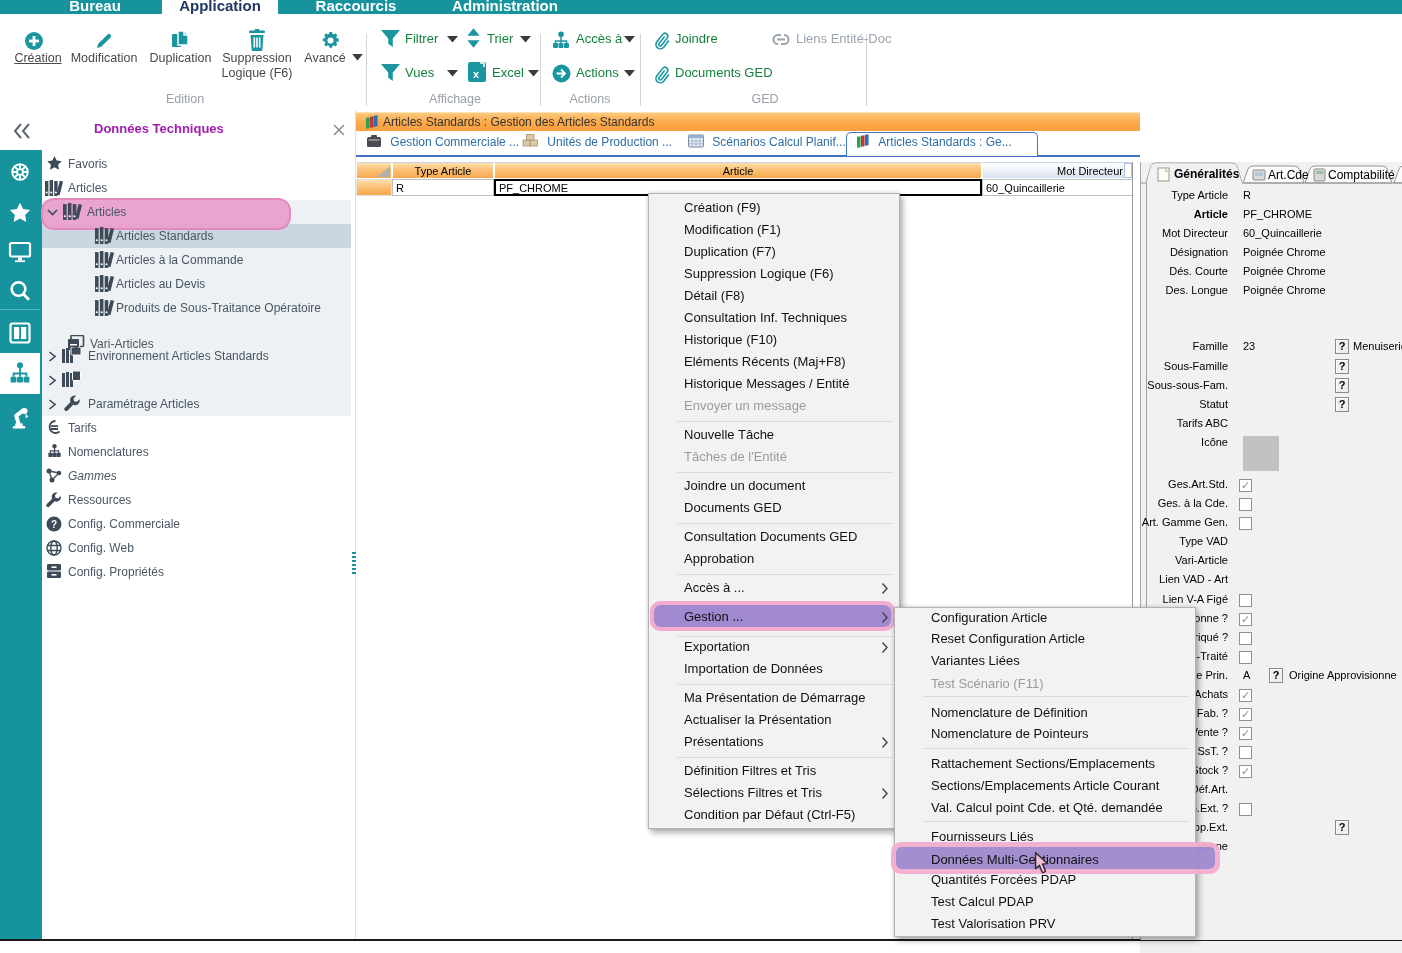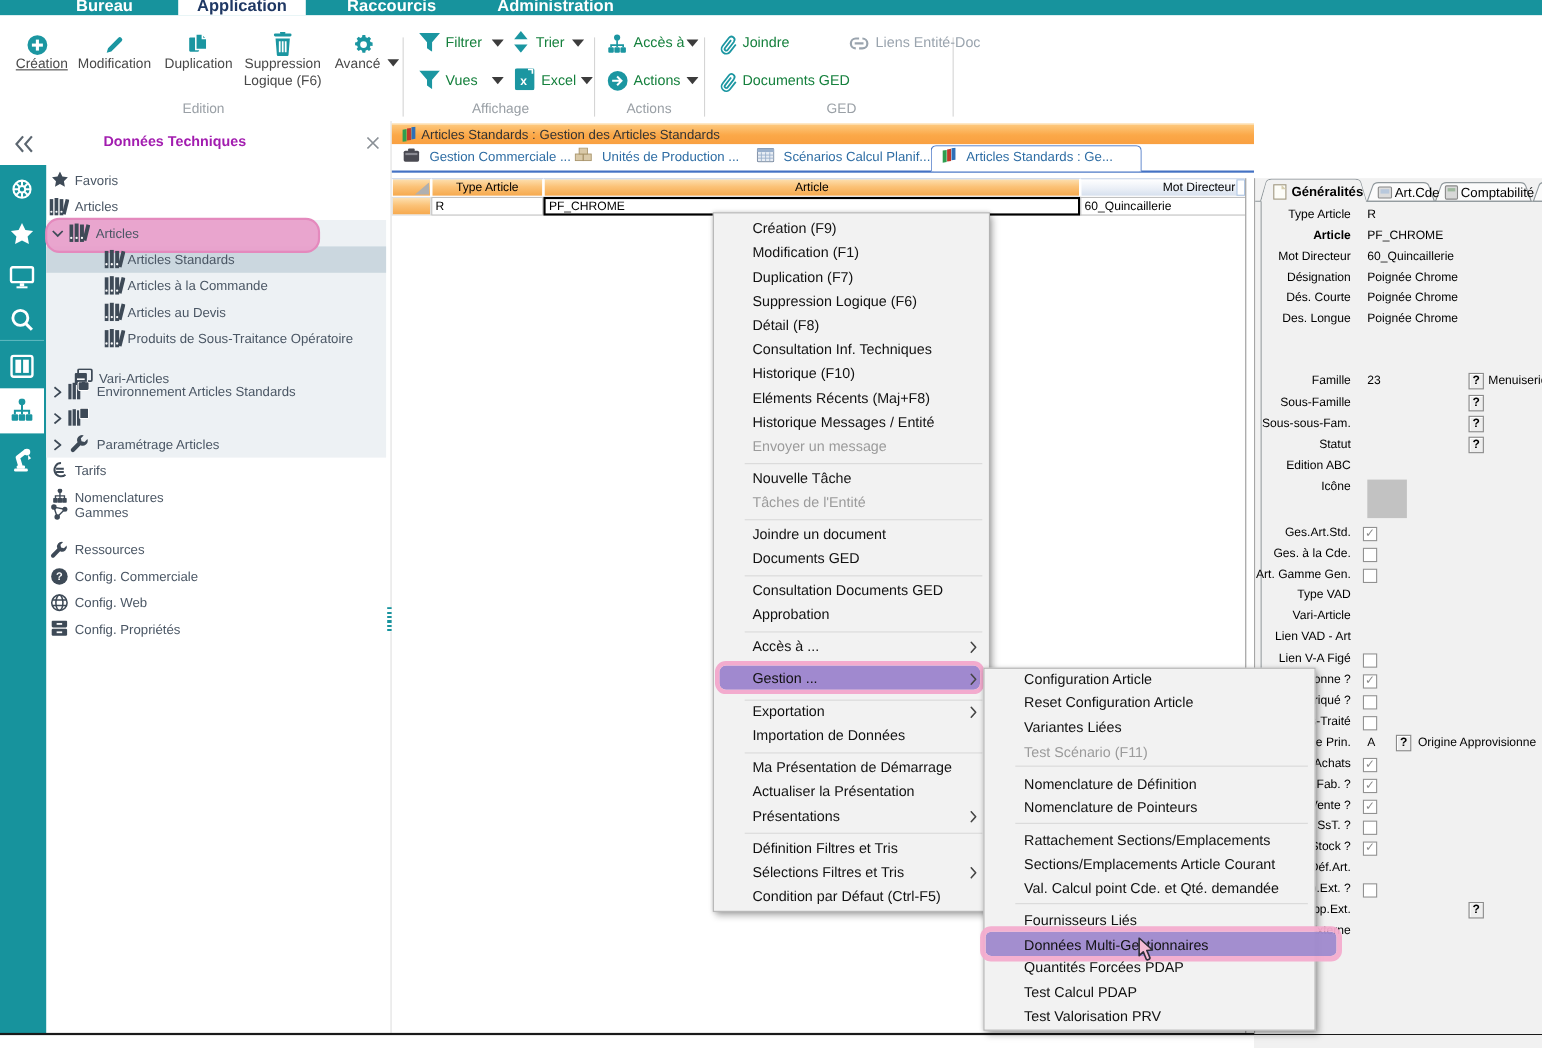--- a/index.html
+++ b/index.html
@@ -408,21 +408,21 @@
       <div class="trow" style="top:330px;">
           <svg class="tico" style="left:6px;top:4px;" width="17" height="15" viewBox="0 0 20 18">
             <circle cx="10" cy="2.6" r="2.6" fill="#3e4a57"></circle>
             <rect x="2.6" y="10.6" width="5" height="5" rx="0.8" fill="#3e4a57"></rect>
             <rect x="12.4" y="10.6" width="5" height="5" rx="0.8" fill="#3e4a57"></rect>
             <rect x="7.5" y="10.6" width="5" height="5" rx="0.8" fill="#3e4a57"></rect>
             <path d="M10 4.5 v3.2 M5.1 10.6 V8.2 h9.8 v2.4 M10 7.7 v2.9" stroke="#3e4a57" stroke-width="1.5" fill="none"></path>
           </svg>
           <span style="position:absolute;left:28px;">Nomenclatures</span>
         </div>
-      <div class="trow" style="top:344px;">
+      <div class="trow" style="top:354px;font-style:italic;">
           <svg class="tico" style="left:6px;top:4px;" width="16" height="15" viewBox="0 0 16 15">
             <g fill="#3e4a57">
               <circle cx="3" cy="3" r="2.5"></circle>
               <circle cx="13" cy="5" r="2.3"></circle>
               <circle cx="6" cy="12" r="2.5"></circle>
             </g>
             <path d="M3 3 L13 5 L6 12 Z" fill="none" stroke="#3e4a57" stroke-width="1.3"></path>
           </svg>
           <span style="position:absolute;left:28px;">Gammes</span>
         </div>
@@ -572,21 +572,21 @@
     <div class="rfl" style="top:178px;">Famille</div>
       <div class="rfv" style="top:178px;">23</div>
     <div class="qb" style="left:194px;top:177px;">?</div>
     <div class="rfv" style="left:212px;top:178px;">Menuiserie</div>
     <div class="rfl" style="top:198px;">Sous-Famille</div>
       <div class="qb" style="left:194px;top:197px;">?</div>
     <div class="rfl" style="top:217px;">Sous-sous-Fam.</div>
       <div class="qb" style="left:194px;top:216px;">?</div>
     <div class="rfl" style="top:236px;">Statut</div>
       <div class="qb" style="left:194px;top:235px;">?</div>
-    <div class="rfl" style="top:255px;">Edition ABC</div>
+    <div class="rfl" style="top:255px;">Tarifs ABC</div>
     <div class="rfl" style="top:274px;">Icône</div>
     <div class="abs" style="left:102px;top:274px;width:36px;height:35px;background:#c2c2c2;"></div>
 
     <div class="rfl" style="top:316px;">Ges.Art.Std.</div>
       <div class="cb" style="top:317px;">✓</div>
     <div class="rfl" style="top:335px;">Ges. à la Cde.</div>
       <div class="cb" style="top:336px;"></div>
     <div class="rfl" style="top:354px;">Art. Gamme Gen.</div>
       <div class="cb" style="top:355px;"></div>
     <div class="rfl" style="top:373px;">Type VAD</div>

